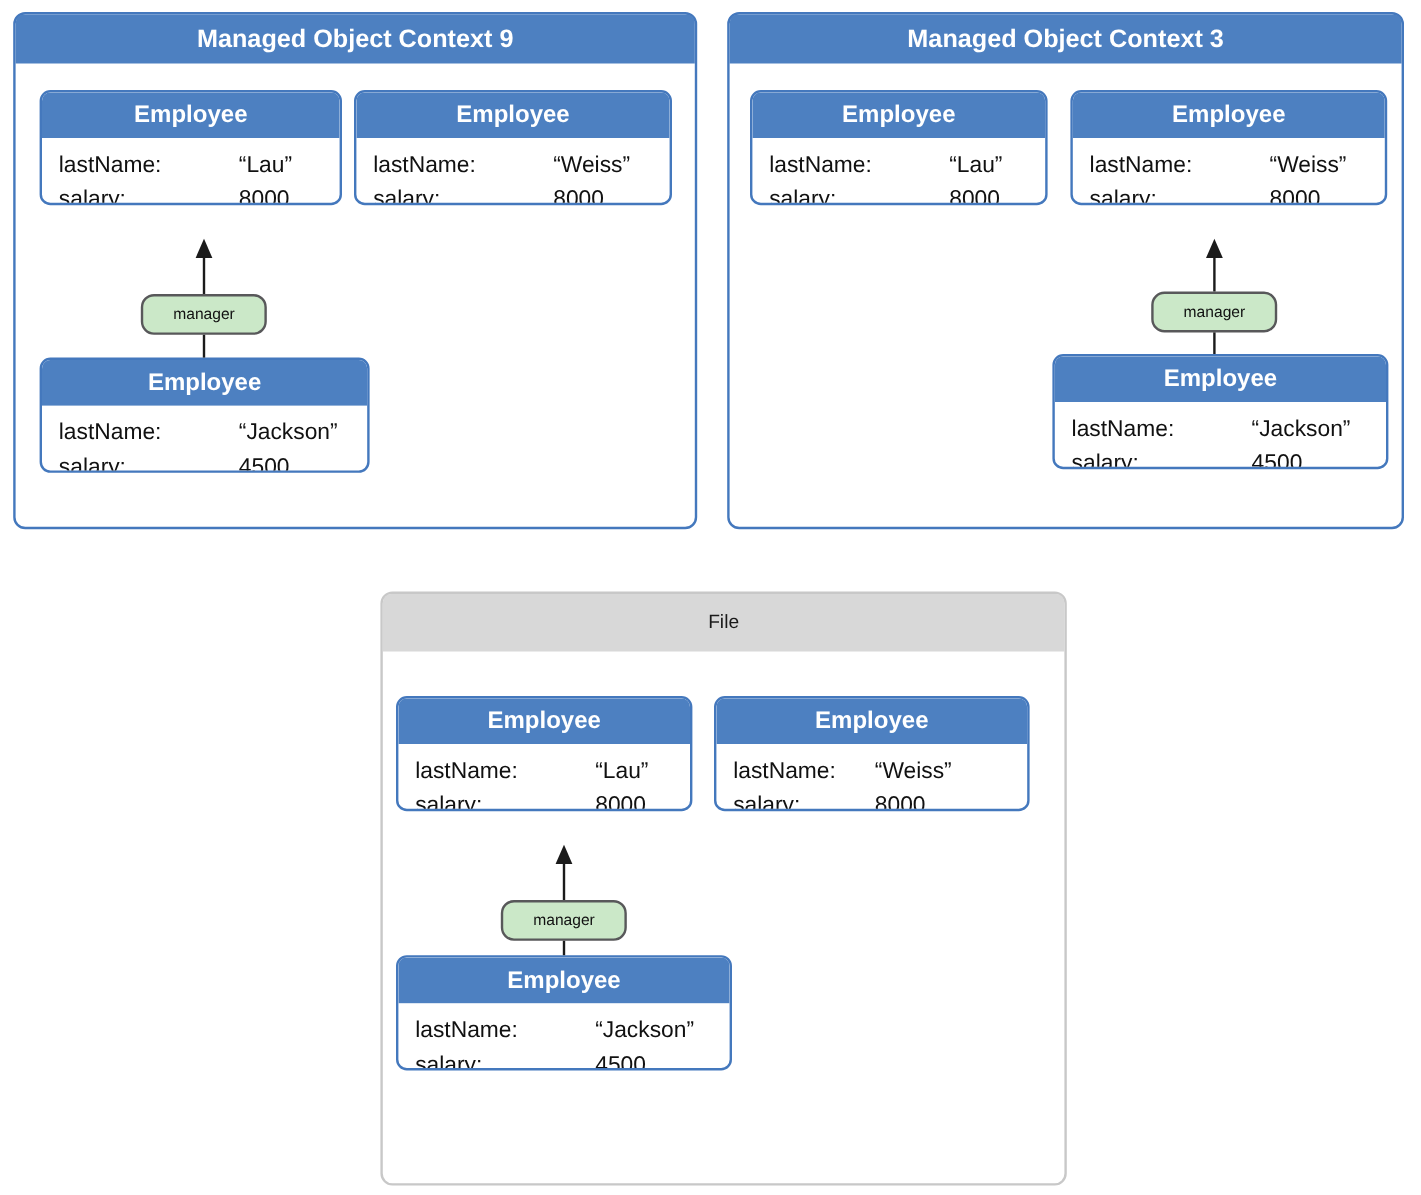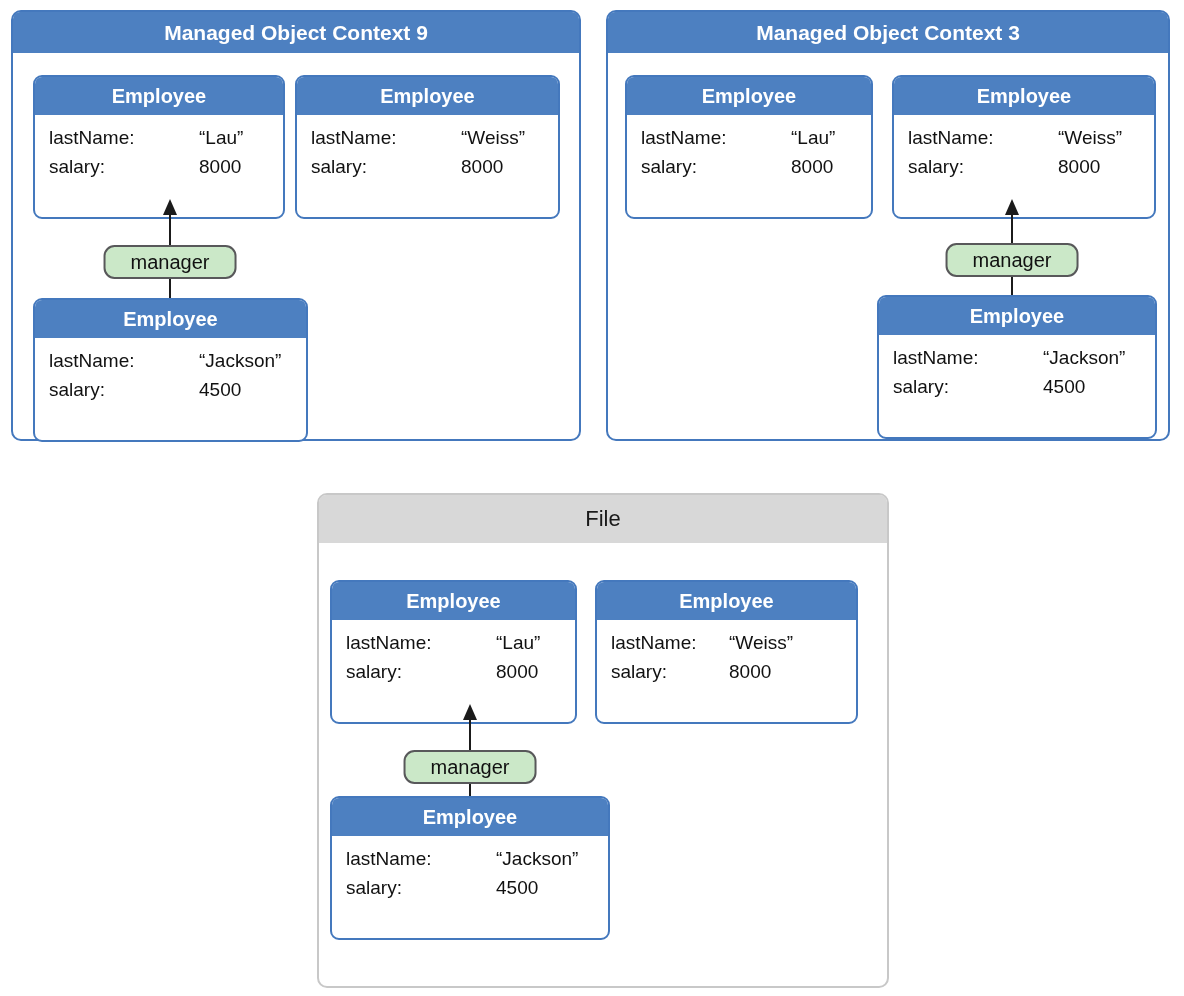--- a/index.html
+++ b/index.html
@@ -28,30 +28,30 @@
     color: #ffffff;
     font-weight: bold;
     font-size: 21px;
     border-radius: 7px 7px 0 0;
   }
   .panel.gray { border-color: #c8c8c8; }
   .panel.gray .panel-header {
     background: #d8d8d8;
     color: #1a1a1a;
     font-weight: normal;
-    font-size: 22px;
+    font-size: 16px;
     height: 48px;
     line-height: 48px;
   }
 
   
   .card {
     position: absolute;
     box-sizing: border-box;
-    height: 144px;
+    height: 96px;
     background: #ffffff;
     border: 2px solid #4478bd;
     border-radius: 9px;
     overflow: hidden;
   }
   .card-header {
     height: 38px;
     line-height: 38px;
     background: #4d80c1;
     color: #ffffff;
@@ -65,21 +65,21 @@
   .card.tight .attr-label { width: 118px; }
 
   
   .pill {
     position: absolute;
     transform: translateX(-50%);
     box-sizing: border-box;
     background: #cbe8c8;
     border: 2px solid #58585a;
     border-radius: 11px;
-    font-size: 20px;
+    font-size: 13px;
     line-height: 24px;
     padding: 3px 25px;
     color: #111111;
     text-align: center;
   }
 
   
   .vline { position: absolute; width: 2px; background: #1b1b1b; }
   .arrow-head {
     position: absolute;

